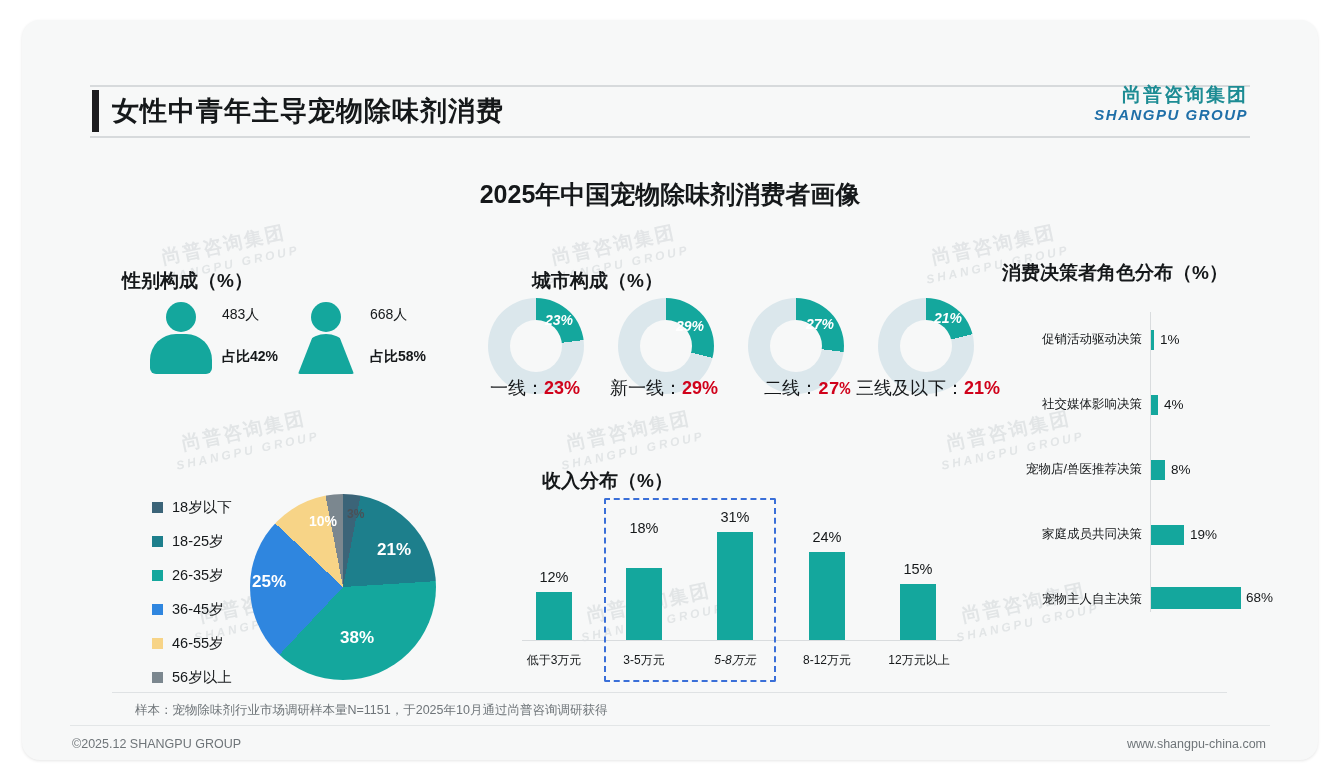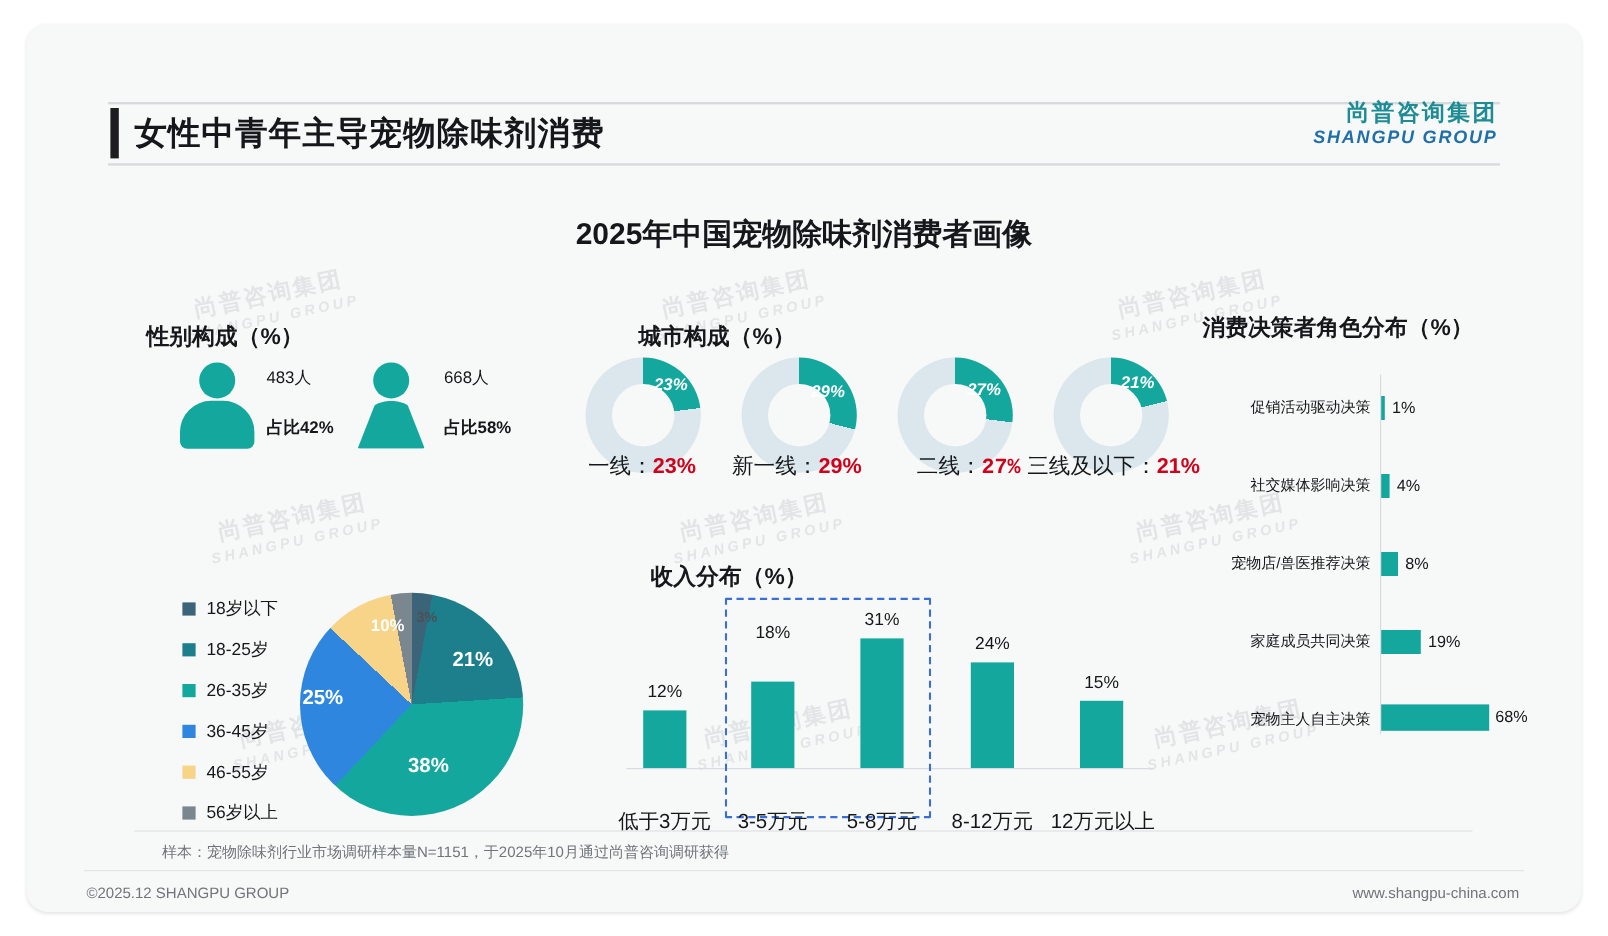--- a/index.html
+++ b/index.html
@@ -105,21 +105,21 @@
   .pie { position: absolute; width: 186px; height: 186px; border-radius: 50%; }
   .pie-lbl { position: absolute; color: #fff; font-weight: bold; font-size: 17px; text-align: right; }
   .legend { position: absolute; }
   .legend .row { display: flex; align-items: center; margin-bottom: 15px; }
   .legend .sw { width: 11px; height: 11px; margin-right: 9px; }
   .legend .tx { font-size: 14.5px; color: #15181a; }
 
   
   .bar { position: absolute; background: #14a79d; }
   .bar-val { position: absolute; font-size: 14.5px; color: #15181a; text-align: center; }
-  .bar-cat { position: absolute; font-size: 17px; color: #15181a; text-align: center; margin-top: 21px; }
+  .bar-cat { position: absolute; font-size: 12px; color: #15181a; text-align: center; }
   .axis-line { position: absolute; height: 0; border-top: 1px solid #d9dcde; }
   .dash-box {
     position: absolute; border: 2px dashed #3a6fd8; border-radius: 2px;
   }
 
   
   .hb-label { position: absolute; font-size: 12.5px; color: #15181a; text-align: right; }
   .hb { position: absolute; background: #14a79d; height: 20px; }
   .hb-val { position: absolute; font-size: 13.5px; color: #15181a; }
   .v-axis { position: absolute; width: 0; border-left: 1px solid #d9dcde; }
@@ -325,21 +325,21 @@
     <div class="bar" style="left:514px; top:572px; width:36px; height:48px;"></div>
     <div class="bar-val" style="left:502px; top:549px; width:60px;">12%</div>
     <div class="bar-cat" style="left:490px; top:632px; width:84px;">低于3万元</div>
 
     <div class="bar" style="left:604px; top:548px; width:36px; height:72px;"></div>
     <div class="bar-val" style="left:592px; top:500px; width:60px;">18%</div>
     <div class="bar-cat" style="left:585px; top:632px; width:74px;">3-5万元</div>
 
     <div class="bar" style="left:695px; top:512px; width:36px; height:108px;"></div>
     <div class="bar-val" style="left:683px; top:489px; width:60px;">31%</div>
-    <div class="bar-cat" style="left:676px; top:632px; width:74px;">5-8万元</div>
+    <div class="bar-cat" style="left:676px; top:632px; width:74px;font-style:italic;">5-8万元</div>
 
     <div class="bar" style="left:787px; top:532px; width:36px; height:88px;"></div>
     <div class="bar-val" style="left:775px; top:509px; width:60px;">24%</div>
     <div class="bar-cat" style="left:763px; top:632px; width:84px;">8-12万元</div>
 
     <div class="bar" style="left:878px; top:564px; width:36px; height:56px;"></div>
     <div class="bar-val" style="left:866px; top:541px; width:60px;">15%</div>
     <div class="bar-cat" style="left:850px; top:632px; width:94px;">12万元以上</div>
 
     <div class="note-rule"></div>

